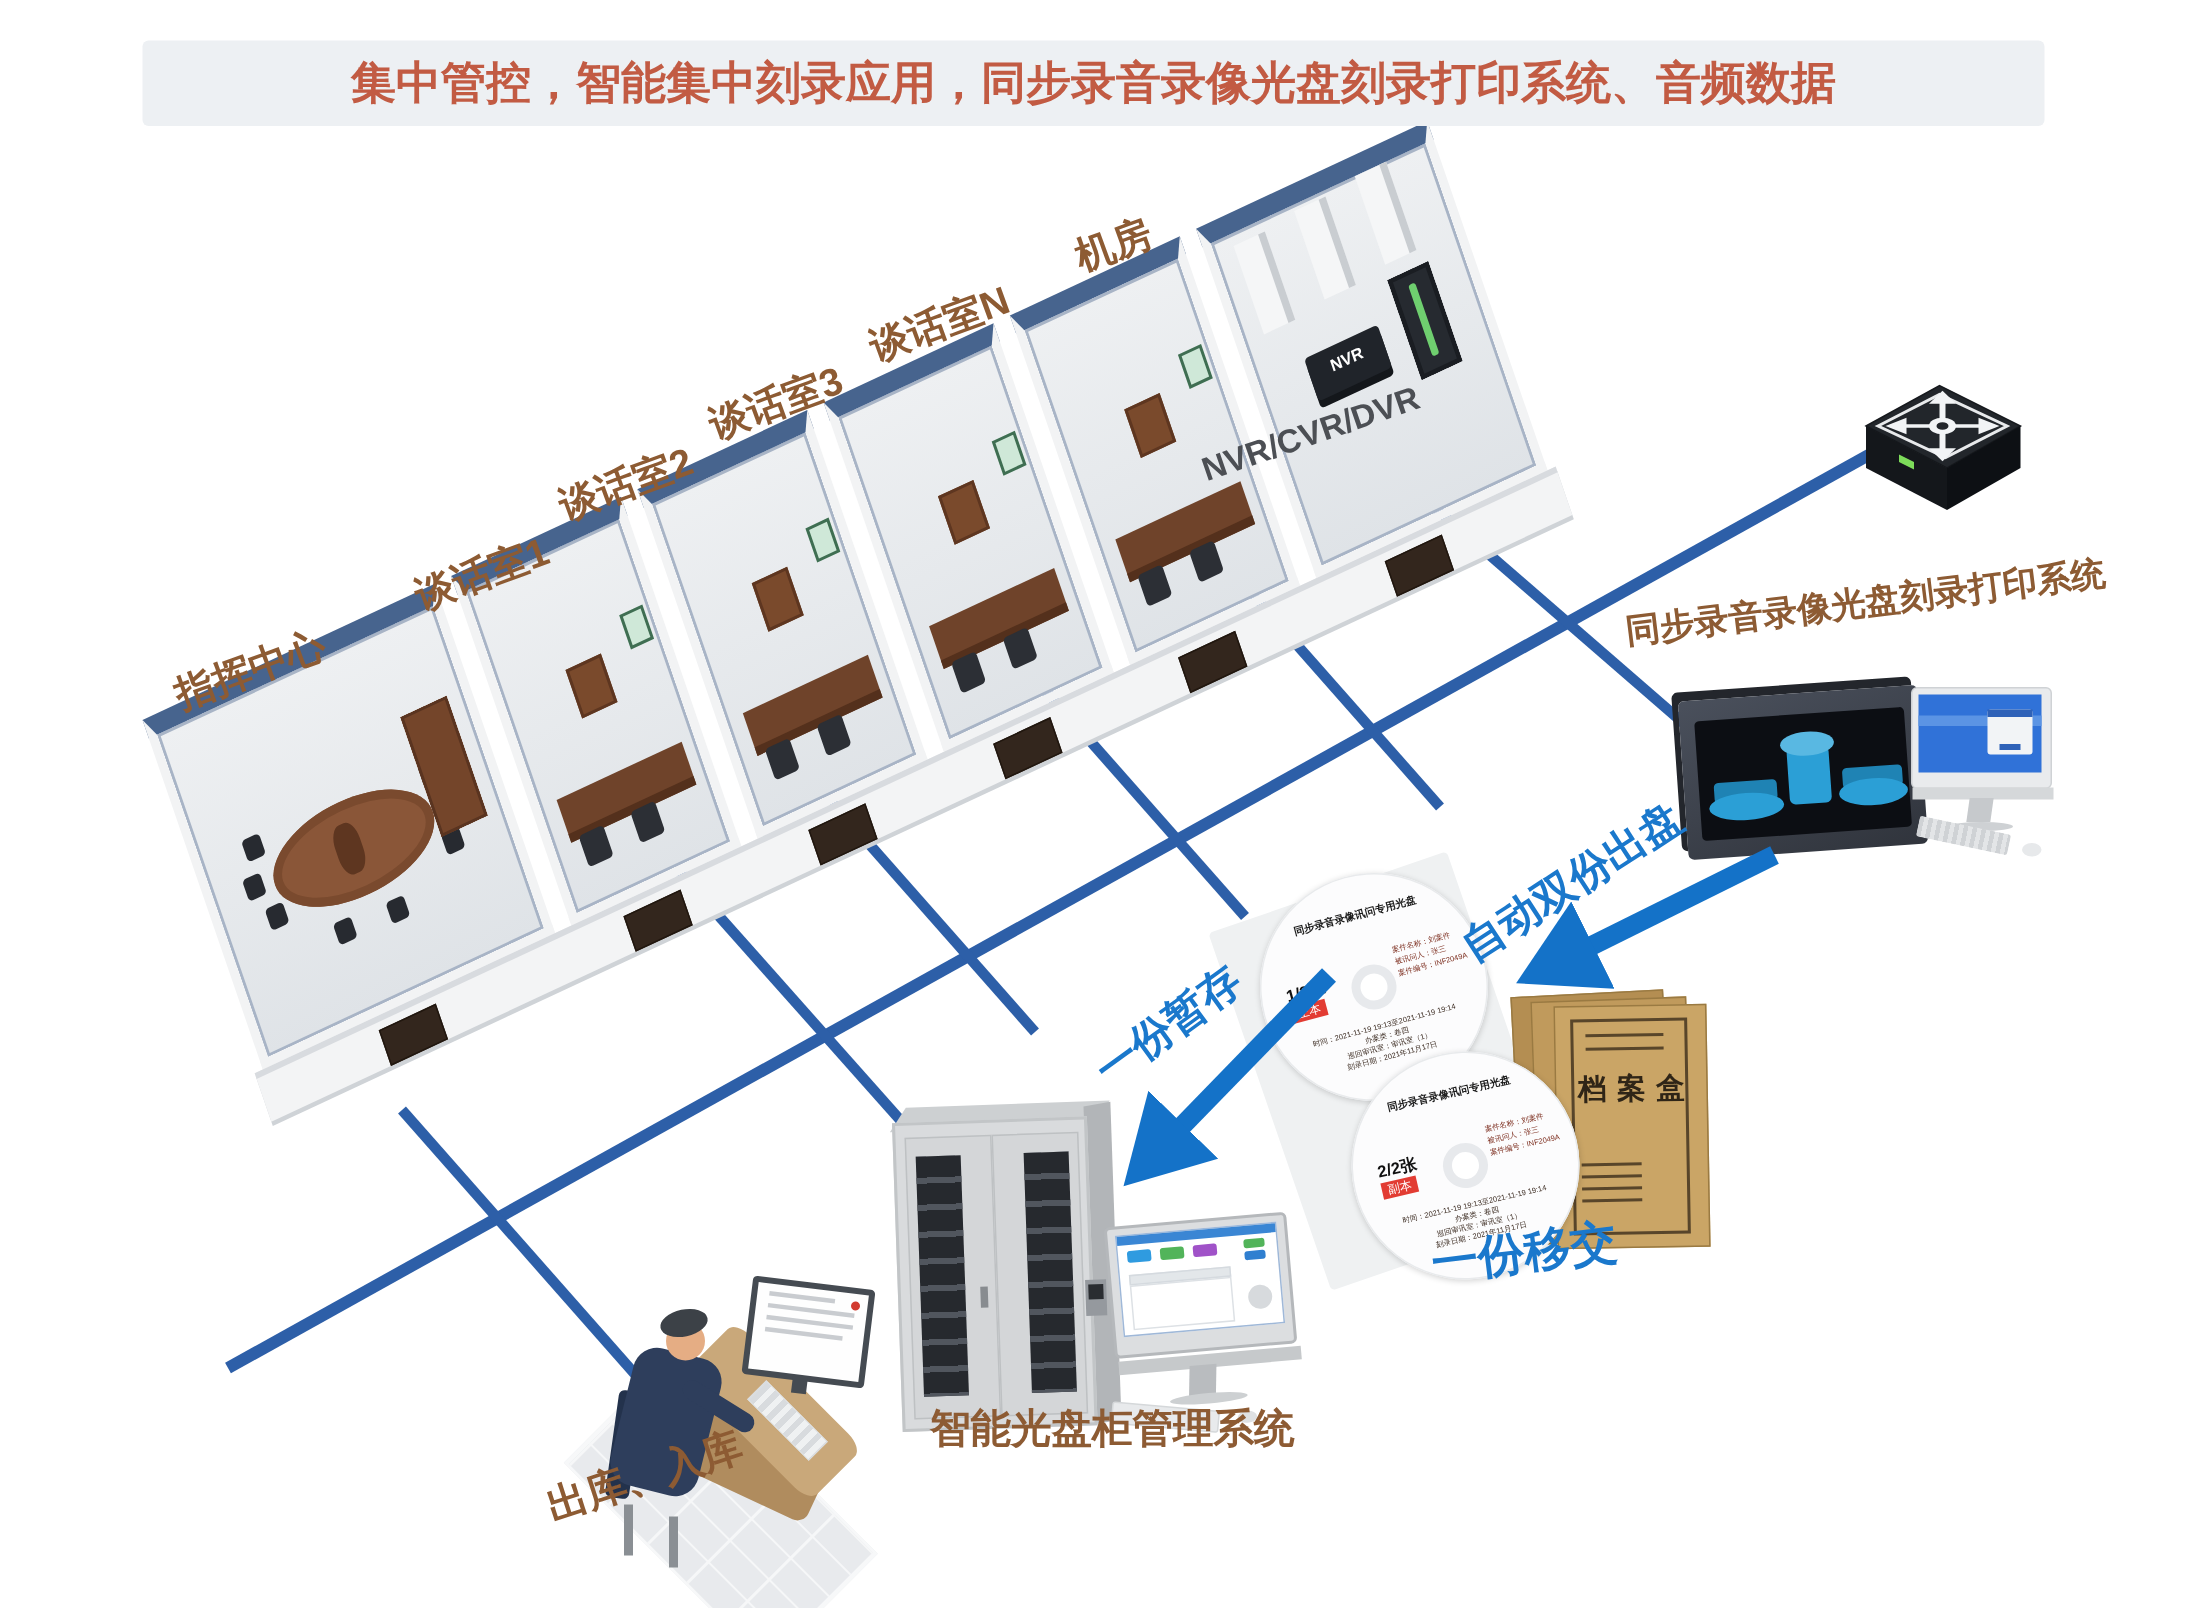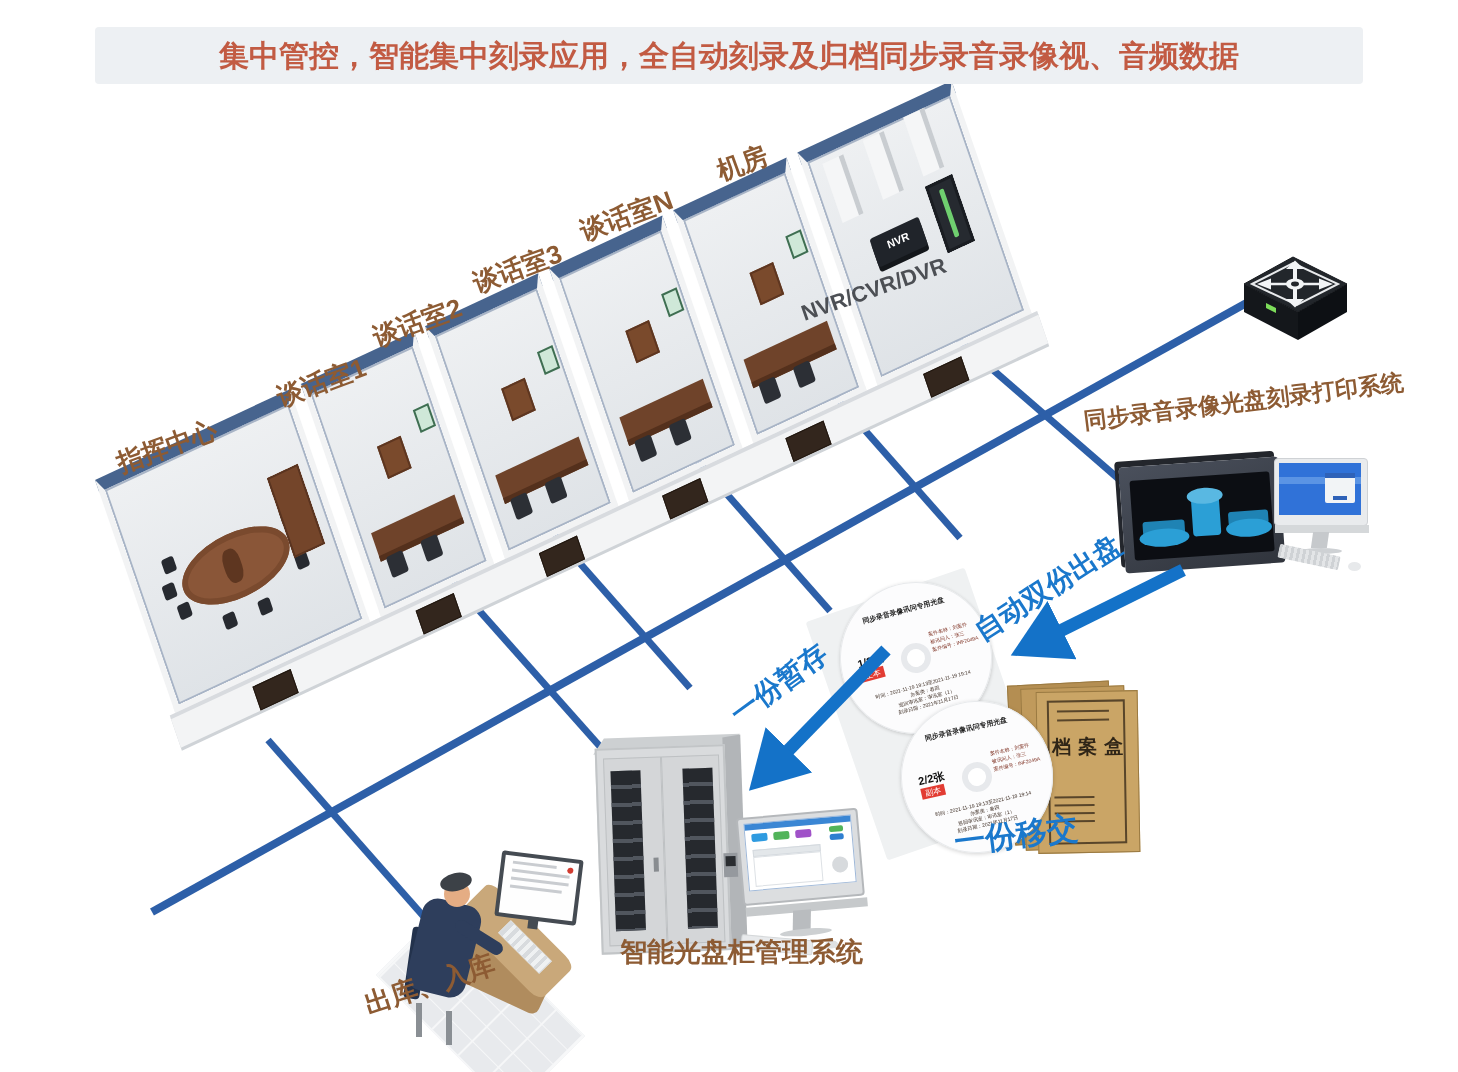--- a/index.html
+++ b/index.html
@@ -50,21 +50,21 @@
   .disc1{left:840px;top:582px;transform:rotate(-15deg);}
   .disc2{left:901px;top:701px;transform:rotate(-13deg);}
   .d-title{position:absolute;top:22px;left:0;right:0;text-align:center;font-size:7px;font-weight:bold;color:#1c1c1c;}
   .d-index{position:absolute;left:18px;top:60px;font-size:11px;font-weight:bold;color:#111;}
   .d-badge{position:absolute;left:18px;top:75px;background:#e23c33;color:#fff;font-size:8px;line-height:11px;padding:0 4px;}
   .d-hole{position:absolute;left:61px;top:61px;width:30px;height:30px;border-radius:50%;background:#fff;
           border:6px solid #e7e9ec;box-sizing:border-box;}
   .d-info{position:absolute;left:94px;top:52px;font-size:5px;color:#7c2d1e;line-height:8px;text-align:left;}
   .d-detail{position:absolute;left:0;right:0;top:100px;text-align:center;font-size:5px;color:#3a2a20;line-height:7px;}
   
-  .arch-wrap{left:1005px;top:677px;width:145px;height:180px;}
+  .arch-wrap{left:1005px;top:656px;width:145px;height:180px;}
   .arch{position:absolute;background:#caa566;border:1px solid #9a7a42;}
   .arch-frame{position:absolute;left:10px;top:8px;width:74px;height:140px;border:2px solid #58452a;}
   .arch-line{position:absolute;height:2px;background:#58452a;}
   .arch-title{position:absolute;left:0;right:0;top:42px;text-align:center;font-size:19px;color:#2f2517;
               letter-spacing:7px;font-weight:bold;font-family:"Liberation Serif","DejaVu Serif",serif;text-indent:7px;}
   
   .cab{left:596px;top:726px;width:160px;height:235px;transform:rotate(-2deg);}
   .cab-top{position:absolute;left:6px;top:10px;width:136px;height:16px;background:#cdd0d2;transform:skewX(-35deg);}
   .cab-side{position:absolute;left:130px;top:12px;width:18px;height:212px;background:#b2b5b8;transform:skewY(-8deg);}
   .cab-front{position:absolute;left:2px;top:20px;width:130px;height:206px;background:#d9dbdd;border:2px solid #c2c5c7;box-sizing:border-box;}
@@ -219,21 +219,21 @@
     <div class="door" style="left:88px;"></div>
     <div class="door" style="left:268px;"></div>
     <div class="door" style="left:404px;"></div>
     <div class="door" style="left:540px;"></div>
     <div class="door" style="left:676px;"></div>
     <div class="door" style="left:828px;"></div>
   </div>
 </div>
 
 <div class="abs banner lbl">
-  <div class="banner-text">集中管控，智能集中刻录应用，全自动刻录及归档同步录音录像视、音频数据</div>
+  <div class="banner-text">集中管控，智能集中刻录应用，同步录音录像光盘刻录打印系统、音频数据</div>
 </div>
 
 <div class="abs lbl brown room-lbl" style="left:112px;top:448px;">指挥中心</div>
 <div class="abs lbl brown room-lbl" style="left:272px;top:382px;">谈话室1</div>
 <div class="abs lbl brown room-lbl" style="left:368px;top:322px;">谈话室2</div>
 <div class="abs lbl brown room-lbl" style="left:468px;top:268px;">谈话室3</div>
 <div class="abs lbl brown room-lbl" style="left:575px;top:216px;">谈话室N</div>
 <div class="abs lbl brown room-lbl" style="left:712px;top:156px;">机房</div>
 <div class="abs lbl" style="left:798px;top:302px;font-size:22px;color:#4c4f54;transform:rotate(-19deg);transform-origin:left top;">NVR/CVR/DVR</div>
 <div class="abs lbl brown" style="left:1082px;top:406px;font-size:23px;transform:rotate(-7deg);transform-origin:left top;">同步录音录像光盘刻录打印系统</div>

